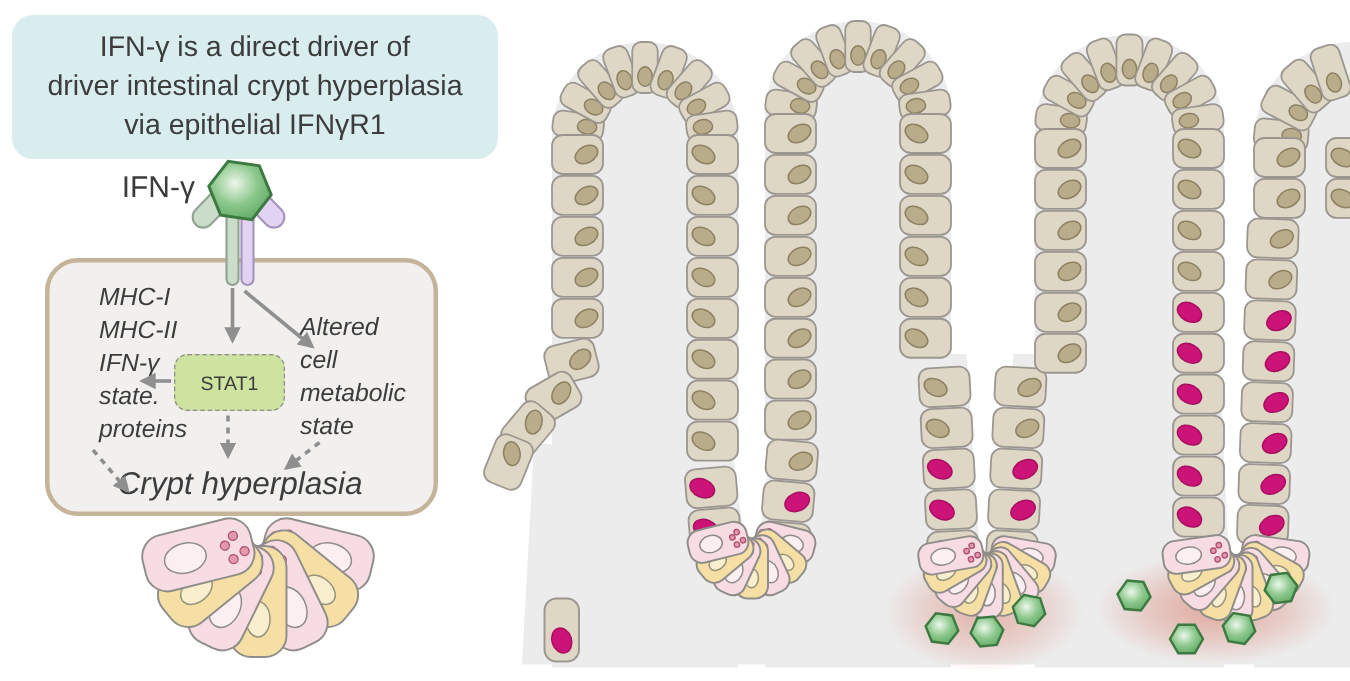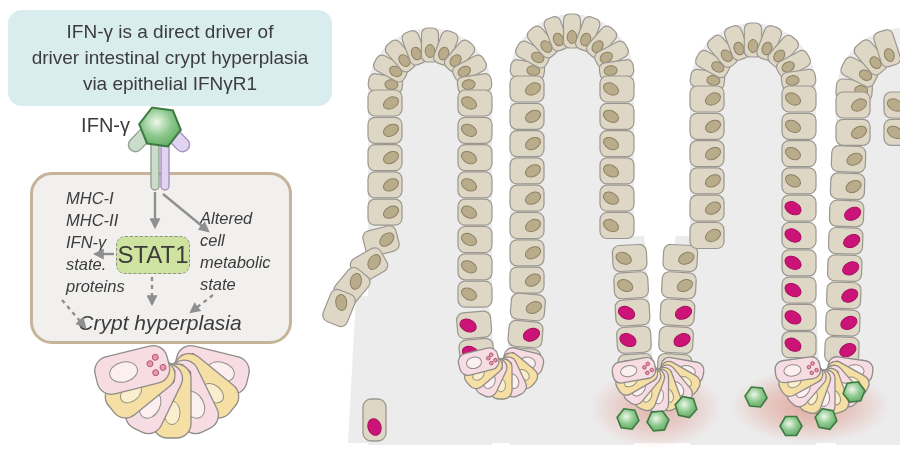--- a/index.html
+++ b/index.html
@@ -17,21 +17,21 @@
   }
   #receptor-labels{left:26px;top:112px;width:104px;text-align:right;font-size:20px;line-height:26px;}
   #pathway-box{
     left:30px;top:172px;width:256px;height:166px;
     border:3px solid var(--box_border);border-radius:22px;background:var(--box_bg);
   }
   #up-list{left:42px;top:187px;font-style:italic;font-size:16.5px;line-height:22px;margin-left:24px;}
   #stat1-box{
     left:116px;top:236px;width:72px;height:36px;
     background:var(--stat1_bg);border:1.6px dashed var(--dash_gray);border-radius:9px;
-    display:flex;align-items:center;justify-content:center;font-size:24px;
+    display:flex;align-items:center;justify-content:center;font-size:13px;
   }
   #met-list{left:200px;top:207px;font-style:italic;font-size:16.5px;line-height:22px;}
   #outcome{left:40px;top:311px;width:240px;text-align:center;font-style:italic;font-size:21px;}
   #ifn-label{left:536px;top:387px;width:76px;text-align:right;font-size:20px;}
   #legend-text{left:390px;top:396px;font-size:17px;line-height:21px;}
   #fig{position:absolute;left:0;top:0;pointer-events:none;}
 </style>
 </head>
 <body>
 

